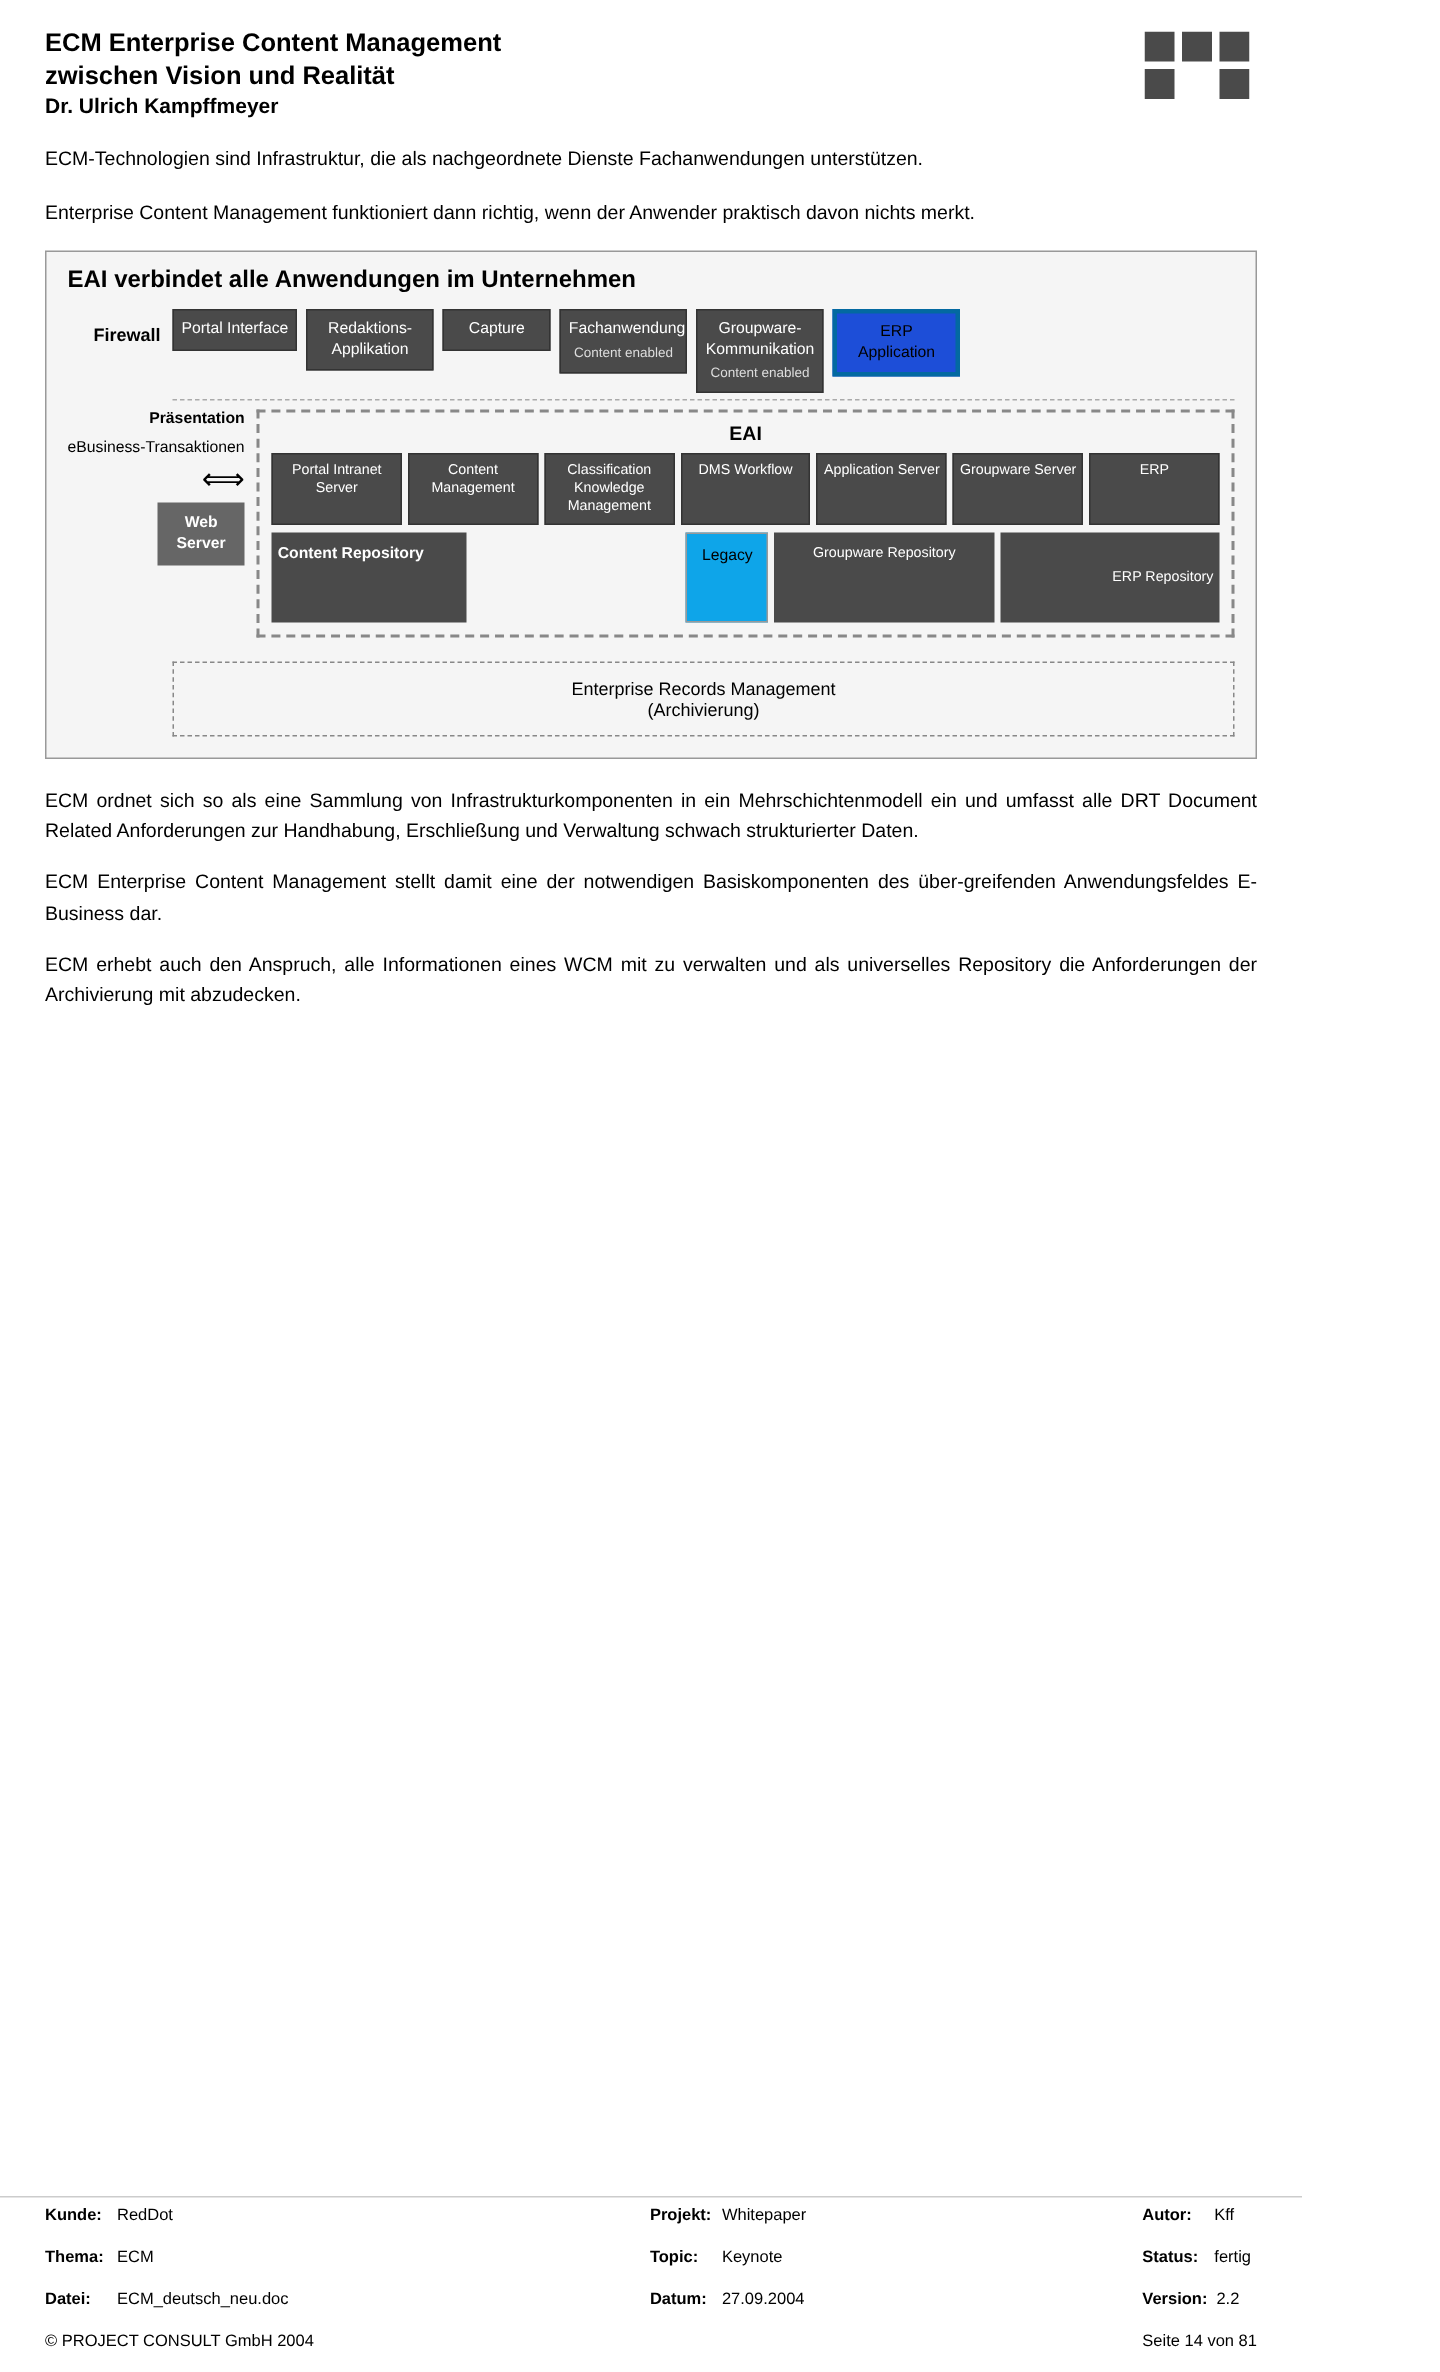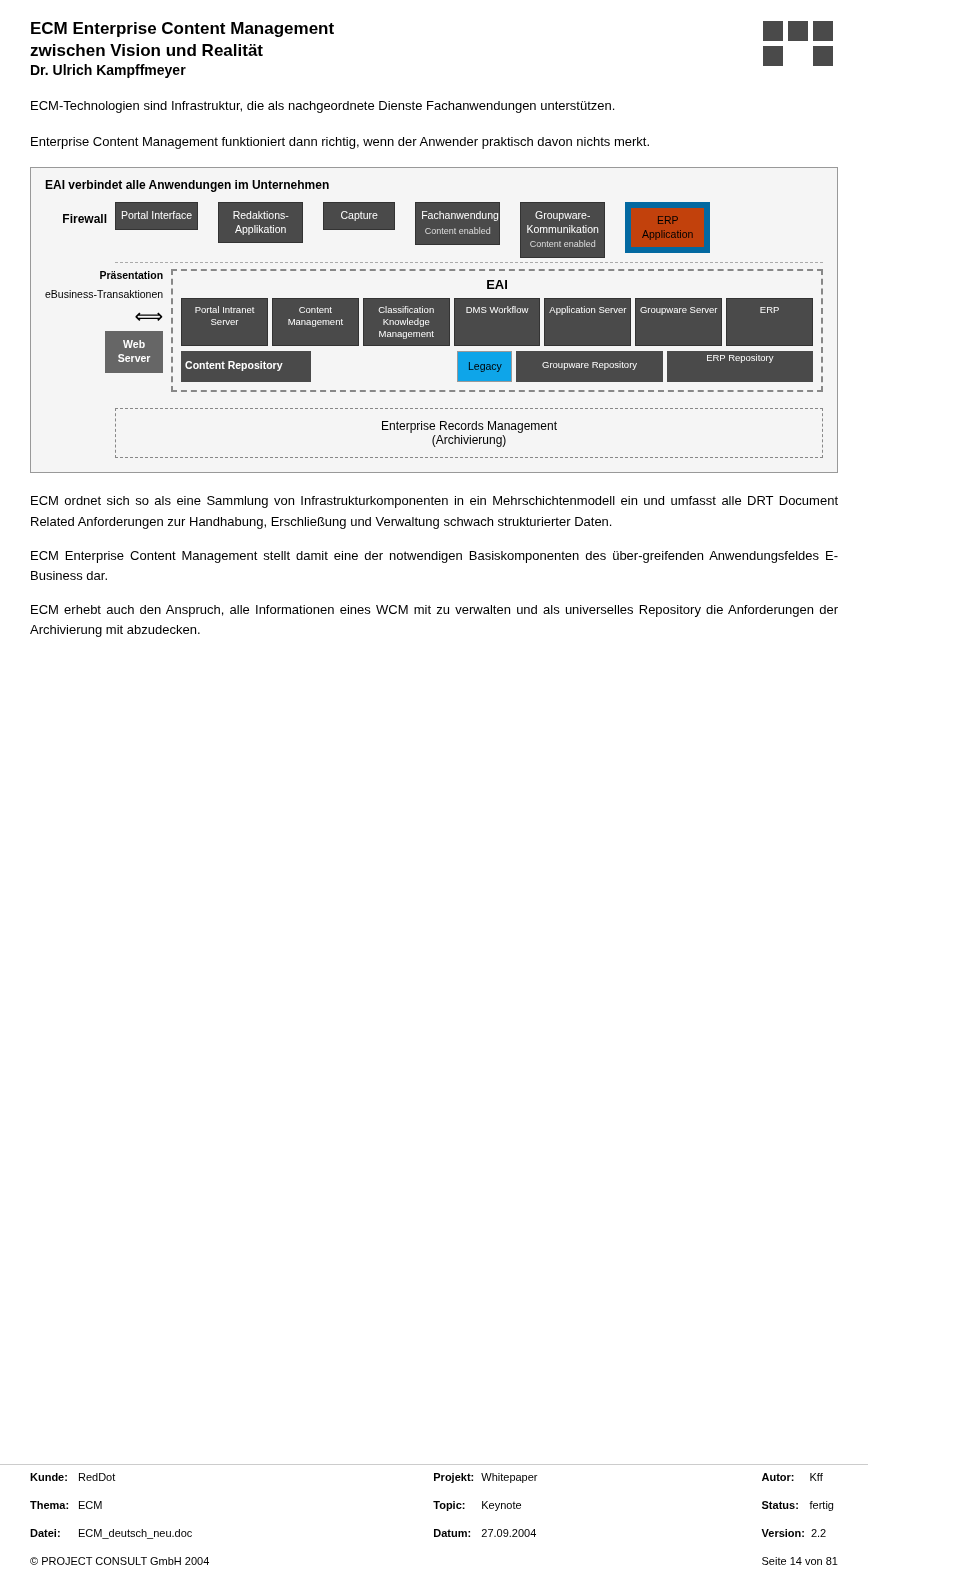--- a/index.html
+++ b/index.html
@@ -50,21 +50,21 @@
       margin-bottom: 16px;
     }
     
     .eai-section {
       border: 1px solid #999;
       background: #f5f5f5;
       padding: 10px 14px 14px 14px;
       margin-bottom: 18px;
     }
     .eai-section-title {
-      font-size: 12px;
+      font-size: 16px;
       font-weight: bold;
       margin-bottom: 10px;
     }
     .top-box {
       background: #4a4a4a;
       color: #fff;
       font-size: 10.5px;
       text-align: center;
       padding: 6px 5px;
       min-width: 72px;
@@ -124,22 +124,22 @@
       font-size: 9.5px;
       text-align: center;
       padding: 8px 4px;
       flex: 1;
       line-height: 1.3;
     }
     .erp-repo-box {
       background: #4a4a4a;
       color: #fff;
       font-size: 9.5px;
-      text-align: center;
-      padding: 1px 4px;
+      text-align: right;
+      padding: 24px 4px;
       flex: 1;
       line-height: 1.3;
     }
     
     .erm-box {
       border: 1px dashed #888;
       text-align: center;
       padding: 10px;
       margin-top: 8px;
       font-size: 12px;
@@ -266,39 +266,39 @@
 
   <div class="eai-section">
     <div class="eai-section-title">EAI verbindet alle Anwendungen im Unternehmen</div>
 
     <div class="diagram-wrapper">
 
       <div class="diagram-row1">
         <div style="min-width:62px; margin-right:8px; display:flex; align-items:center; justify-content:flex-end; padding-top:10px;">
           <span style="font-size:12px;font-weight:bold;">Firewall</span>
         </div>
-        <div style="flex:1; display:flex; gap:20px; align-items:flex-start; flex-wrap:nowrap;">
+        <div style="flex:1; display:flex; gap:6px; align-items:flex-start; flex-wrap:nowrap;">
           <div class="top-box">
             <span>Portal Interface</span>
           </div>
           <div class="top-box">
             <span>Redaktions-Applikation</span>
           </div>
           <div class="top-box">
             <span>Capture</span>
           </div>
           <div class="top-box">
             <span>Fachanwendung</span>
             <span class="content-enabled">Content enabled</span>
           </div>
           <div class="top-box">
             <span>Groupware-Kommunikation</span>
             <span class="content-enabled">Content enabled</span>
           </div>
-          <div class="top-box light" style="background:#c2410c;color:#000;border:6px solid #0369a1;">
+          <div class="top-box light" style="background:#1d4ed8;color:#000;border:3px solid #0369a1;">
             <span>ERP Application</span>
           </div>
         </div>
       </div>
 
       <div style="border-top:1px dashed #aaa; margin-left:70px; margin-bottom:6px;"></div>
 
       <div class="diagram-row2">
 
         <div class="left-stack">

